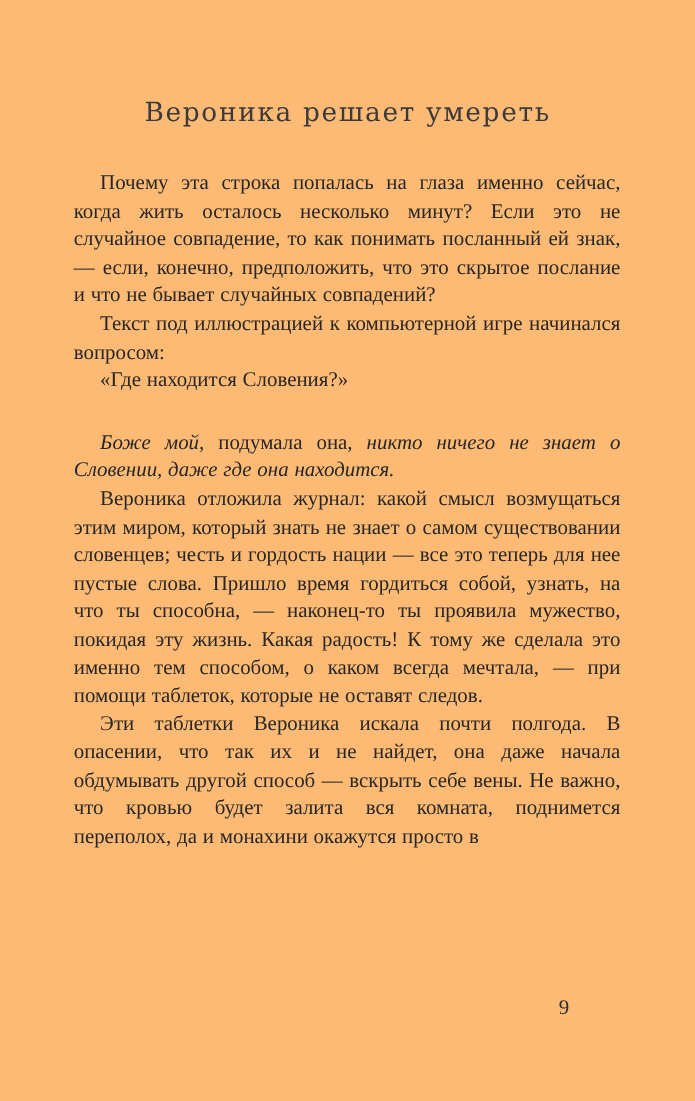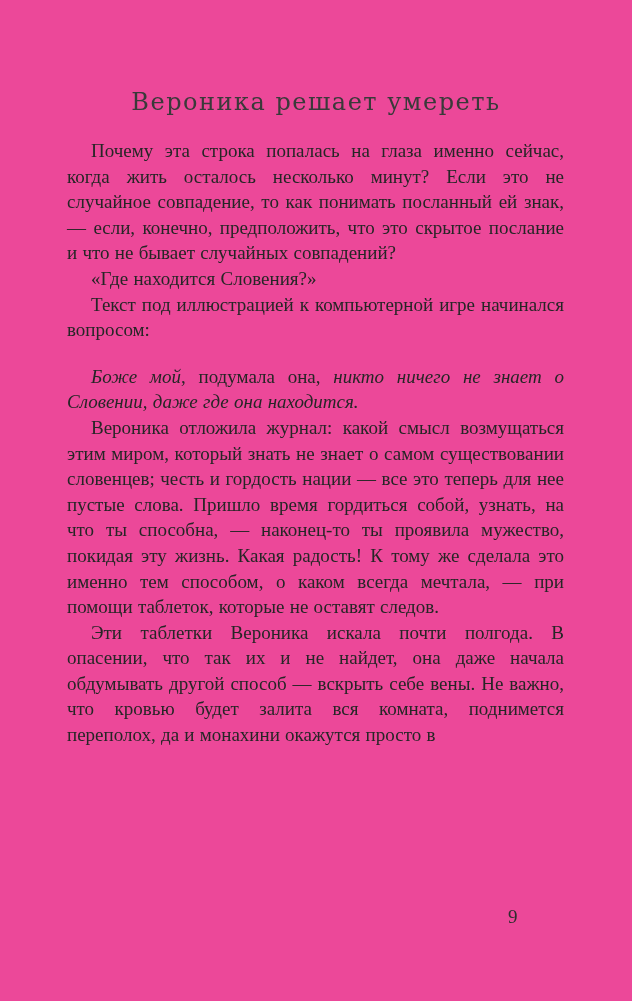--- a/index.html
+++ b/index.html
@@ -5,77 +5,77 @@
   html, body {
     margin: 0;
     padding: 0;
     background: #f4f4f2;
   }
   .page {
     position: relative;
     width: 632px;
     height: 1001px;
     margin: 0;
-    background: #ec4899;
+    background: #fdba74;
     color: #262626;
     font-family: "Liberation Serif", "DejaVu Serif", serif;
     overflow: hidden;
   }
   .running-title {
     position: absolute;
     top: 88px;
     left: 0;
     width: 100%;
     text-align: center;
     font-family: "DejaVu Serif", serif;
     font-size: 24px;
     letter-spacing: 1.5px;
     color: #3a3a3a;
     font-weight: 400;
   }
   .text-block {
     position: absolute;
-    top: 138px;
+    top: 154px;
     left: 67px;
     width: 497px;
     font-size: 19px;
     line-height: 25.6px;
     text-align: justify;
     hyphens: manual;
     -webkit-hyphens: manual;
     word-spacing: 0.5px;
   }
   .text-block p {
     margin: 0;
     padding: 0;
     text-indent: 24px;
   }
   .text-block p.section-break {
-    margin-top: 21px;
+    margin-top: 31px;
   }
   .italic {
     font-style: italic;
   }
   .page-number {
     position: absolute;
     top: 906px;
     left: 508px;
     font-size: 19px;
     color: #2e2e2e;
   }
 </style>
 </head>
 <body>
 
 <div class="page">
   <div class="running-title">Вероника решает умереть</div>
 
   <div class="text-block">
       <p><span>Почему эта строка попалась на глаза именно сей­час, когда жить осталось несколько минут? Если это не случайное совпадение, то как понимать послан­ный ей знак, — если, конечно, предположить, что это скрытое послание и что не бывает случайных совпа­дений?</span></p>
+      <p><span>Текст под иллюстрацией к компьютерной игре на­чинался вопросом:</span></p>
       <p><span>«Где находится Словения?»</span></p>
-      <p><span>Текст под иллюстрацией к компьютерной игре на­чинался вопросом:</span></p>
       <p class="section-break"><span class="italic">Боже мой</span><span>, подумала она, </span><span class="italic">никто ничего не знает о Словении, даже где она находится.</span></p>
       <p><span>Вероника отложила журнал: какой смысл возму­щаться этим миром, который знать не знает о самом существовании словенцев; честь и гордость нации — все это теперь для нее пустые слова. Пришло время гордиться собой, узнать, на что ты способна, — нако­нец-то ты проявила мужество, покидая эту жизнь. Какая радость! К тому же сделала это именно тем способом, о каком всегда мечтала, — при помощи таблеток, которые не оставят следов.</span></p>
       <p><span>Эти таблетки Вероника искала почти полгода. В опасении, что так их и не найдет, она даже начала обдумывать другой способ — вскрыть себе вены. Не важно, что кровью будет залита вся комната, подни­мется переполох, да и монахини окажутся просто в</span></p>
     </div>
 
   <div class="page-number">9</div>
 </div>
 
 </body></html>

